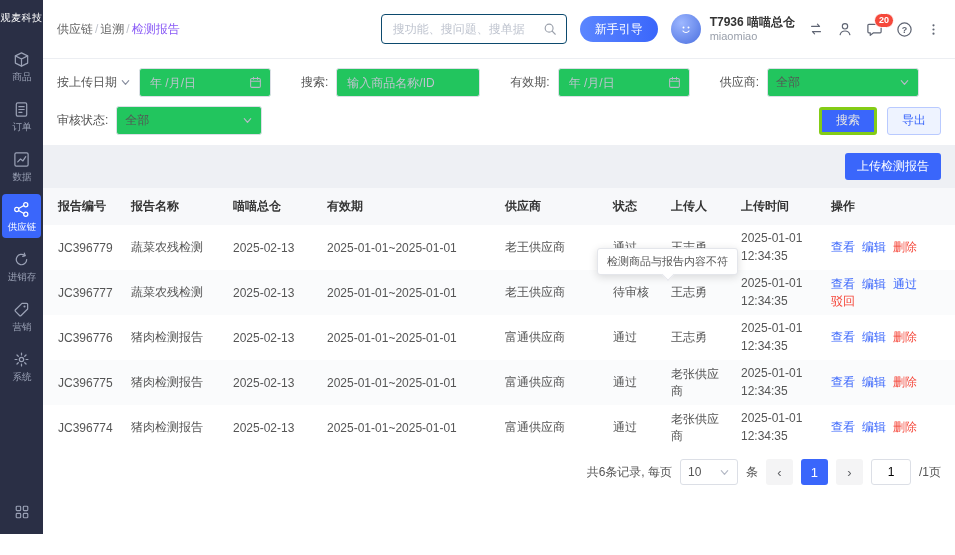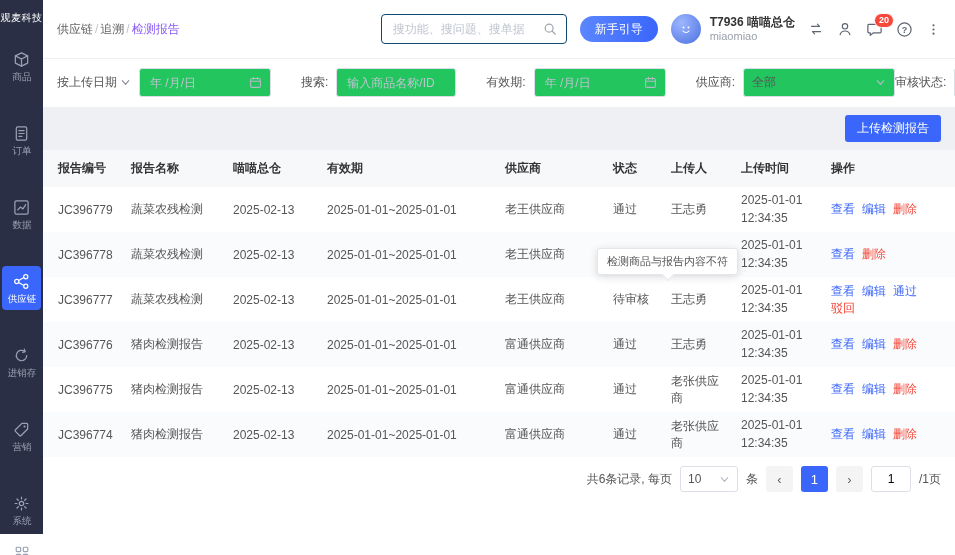--- a/index.html
+++ b/index.html
@@ -6,21 +6,21 @@
   html,body { margin:0; padding:0; }
   body {
     width:955px; height:555px; background:#fff; overflow:hidden; position:relative;
     font-family:"Liberation Sans","DejaVu Sans",sans-serif; -webkit-font-smoothing:antialiased;
   }
   .app { display:flex; width:955px; height:534px; }
 
   
   .sidebar { width:43px; flex-shrink:0; background:#2a2f45; color:#9aa1b5; display:flex; flex-direction:column; align-items:center; }
   .logo { color:#fff; font-size:10px; white-space:nowrap; padding:11px 0 6px; letter-spacing:.5px; }
-  #side-nav { margin-top:10px; width:100%; display:flex; flex-direction:column; align-items:center;gap:24px; }
+  #side-nav { margin-top:10px; width:100%; display:flex; flex-direction:column; align-items:center; }
   .side-item { width:39px; margin:3px 2px; padding:7px 0 6px; display:flex; flex-direction:column; align-items:center; gap:4px; border-radius:4px; cursor:pointer; }
   .side-item .slabel { font-size:10px; line-height:1; transform:scale(.95); white-space:nowrap; }
   .side-item.active { background:#3a66fb; color:#fff; }
   .side-bottom { margin-top:auto; padding:10px 0 14px; color:#9aa1b5; }
   .sicon { display:flex; align-items:center; justify-content:center; }
 
   
   .main { flex:1; min-width:0; display:flex; flex-direction:column; background:#fff; }
 
   .topbar { height:59px; flex-shrink:0; border-bottom:1px solid #eceef2; display:flex; align-items:center; padding:0 14px; }
@@ -33,37 +33,37 @@
   input::placeholder { color:#bfc4cf; }
   .guide-btn { height:26px; padding:0 15px; border:none; border-radius:13px; background:linear-gradient(90deg,#5b86ff,#3a66fb); color:#fff; font-size:12px; cursor:pointer; white-space:nowrap; }
   .avatar { width:30px; height:30px; border-radius:50%; background:radial-gradient(circle at 35% 30%,#9db7ff,#4a6fe0); display:flex; align-items:center; justify-content:center; color:#fff; flex-shrink:0; }
   .account { line-height:1.25; margin-left:-4px; }
   .acc-name { font-size:12px; color:#333; font-weight:bold; white-space:nowrap; }
   .acc-sub { font-size:11px; color:#9aa0ab; }
   .hicon { color:#5f6573; display:flex; position:relative; cursor:pointer;font-weight:bold; }
   .badge { position:absolute; top:-8px; right:-11px; background:#f5483b; color:#fff; font-size:9px; line-height:1; border-radius:8px; padding:2px 4px; border:1px solid #fff; }
 
   
-  .filters { padding:9px 14px 10px; display:flex; flex-direction:row; flex-shrink:0; }
+  .filters { padding:9px 14px 10px; display:flex; flex-direction:column; gap:9px; flex-shrink:0; }
   .frow { display:flex; align-items:center; gap:8px; font-size:12px; color:#555; }
   .flabel { white-space:nowrap; }
   .flabel-drop { display:flex; align-items:center; gap:3px; cursor:pointer; color:#555; }
   .ctrl { height:29px; border:1px solid #dcdfe6; border-radius:3px; background:#22c55e; display:flex; align-items:center; gap:6px; padding:0 8px; font-size:12px; color:#333; }
   .ctrl input { border:none; outline:none; width:100%; min-width:0; font-size:12px; background:transparent; }
   .ctrl .chev { color:#b5bac6; margin-left:auto; display:flex; }
   .ctrl .cal { color:#b5bac6; margin-left:auto; display:flex; }
   .w-date { width:132px; }
-  .w-search { width:120px; }
+  .w-search { width:144px; }
   .w-supplier { width:152px; }
   .w-status { width:146px; }
   .sel-value { color:#555; }
   .fgap { width:14px; }
   .frow-right { margin-left:auto; display:flex; gap:10px; }
   .btn { height:28px; padding:0 14px; border-radius:3px; font-size:12px; cursor:pointer; }
-  .btn-primary { background:#3a66fb; border:6px solid #84cc16; color:#000000; }
+  .btn-primary { background:#3a66fb; border:3px solid #84cc16; color:#e5e5e5; }
   .btn-plain { background:#eef3ff; border:1px solid #b9caff; color:#3a66fb; }
 
   
   .band { height:43px; flex-shrink:0; background:#eef0f4; display:flex; align-items:center; justify-content:flex-end; padding:0 14px; }
   .upload-btn { height:27px; padding:0 12px; background:#3a66fb; border:none; border-radius:3px; color:#fff; font-size:12px; cursor:pointer; }
 
   
   .tablewrap { background:#fff; }
   table { width:100%; border-collapse:collapse; table-layout:fixed; font-size:12px; }
   thead th { background:#f7f8fa; color:#333; font-weight:bold; text-align:left; height:37px; padding:0 8px; white-space:nowrap; }
@@ -335,31 +335,20 @@
             <tr>
     <td class="c-id">JC396779</td>
     <td class="c-name">蔬菜农残检测</td>
     <td class="c-date">2025-02-13</td>
     <td class="c-valid">2025-01-01~2025-01-01</td>
     <td class="c-supplier">老王供应商</td>
     <td class="c-status">通过</td>
     <td class="c-uploader">王志勇</td>
     <td class="c-time">2025-01-01 12:34:35</td>
     <td class="c-actions"><a class="lnk lnk-primary">查看</a><a class="lnk lnk-primary">编辑</a><a class="lnk lnk-danger">删除</a></td>
-  </tr>
-            <tr>
-    <td class="c-id">JC396778</td>
-    <td class="c-name">蔬菜农残检测</td>
-    <td class="c-date">2025-02-13</td>
-    <td class="c-valid">2025-01-01~2025-01-01</td>
-    <td class="c-supplier">老王供应商</td>
-    <td class="c-status">驳回</td>
-    <td class="c-uploader">王志勇</td>
-    <td class="c-time">2025-01-01 12:34:35</td>
-    <td class="c-actions"><a class="lnk lnk-primary">查看</a><a class="lnk lnk-danger">删除</a></td>
   </tr>
             <tr>
     <td class="c-id">JC396777</td>
     <td class="c-name">蔬菜农残检测</td>
     <td class="c-date">2025-02-13</td>
     <td class="c-valid">2025-01-01~2025-01-01</td>
     <td class="c-supplier">老王供应商</td>
     <td class="c-status">待审核</td>
     <td class="c-uploader">王志勇</td>
     <td class="c-time">2025-01-01 12:34:35</td>

